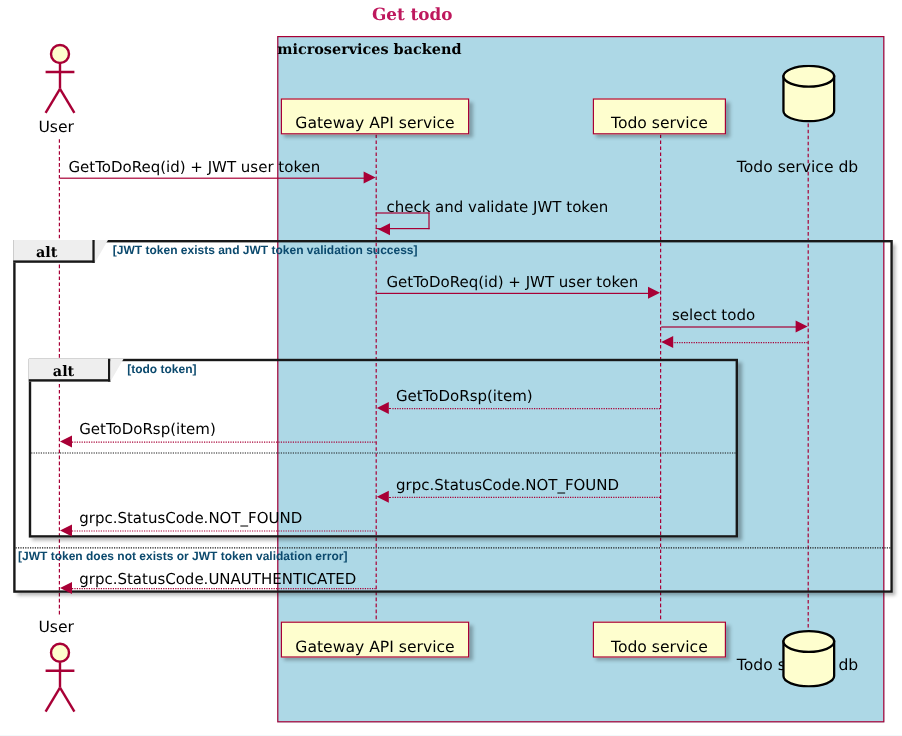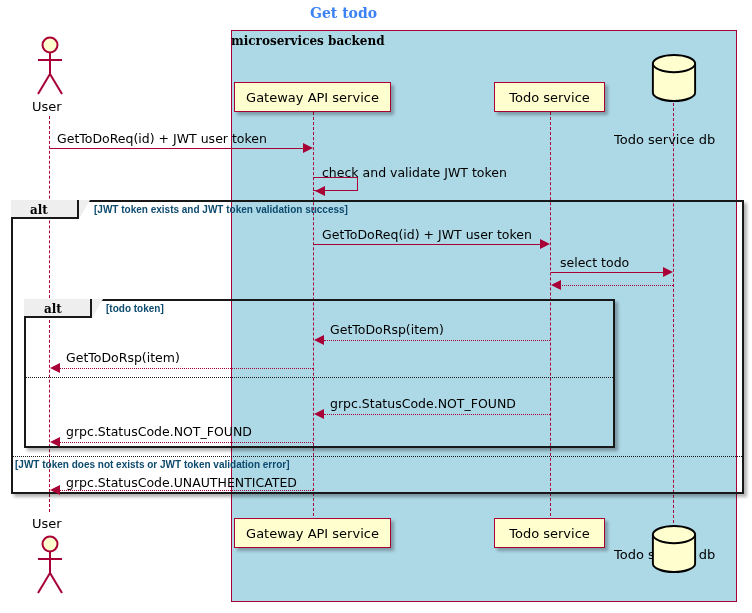--- a/index.html
+++ b/index.html
@@ -6,21 +6,21 @@
   body{
     font-family:"DejaVu Sans", sans-serif;
     width:752px;height:613px;position:relative;overflow:hidden;
     -webkit-font-smoothing:antialiased;
   }
   .stage{position:absolute;left:0;top:0;width:752px;height:613px;}
 
   
   .diagram-title{
     position:absolute;left:0;top:5px;width:687px;text-align:center;
-    font-size:14px;font-weight:bold;color:#3b82f6;
+    font-size:14px;font-weight:bold;color:#be185d;
     font-family:"DejaVu Serif", serif;
   }
 
   
   .backend-box{
     position:absolute;left:231px;top:30px;width:506px;height:572px;
     background:#ADD8E6;border:1.4px solid #A80036;box-sizing:border-box;
   }
   .backend-title{
     position:absolute;left:231px;top:34px;width:506px;text-align:left;
@@ -29,21 +29,21 @@
   }
 
   
   .lifeline{
     position:absolute;width:0;border-left:1.5px dashed #A80036;
   }
 
   
   .participant{
     position:absolute;background:#FEFECE;border:1.5px solid #A80036;
-    box-sizing:border-box;display:flex;align-items:center;justify-content:center;
+    box-sizing:border-box;display:flex;align-items:flex-end;justify-content:center;
     font-size:13px;color:#000000;
     box-shadow:3px 3px 3px rgba(0,0,0,.28);
     font-family:"DejaVu Sans", sans-serif;white-space:nowrap;
   }
 
   
   .actor{position:absolute;width:34px;height:62px;}
   .actor-label{
     position:absolute;font-size:13px;color:#000000;white-space:nowrap;
   }

